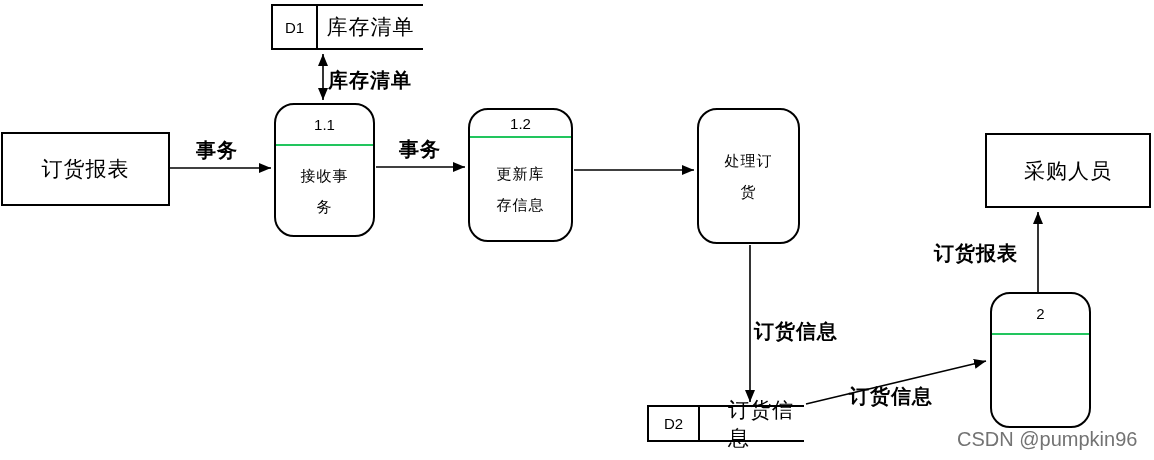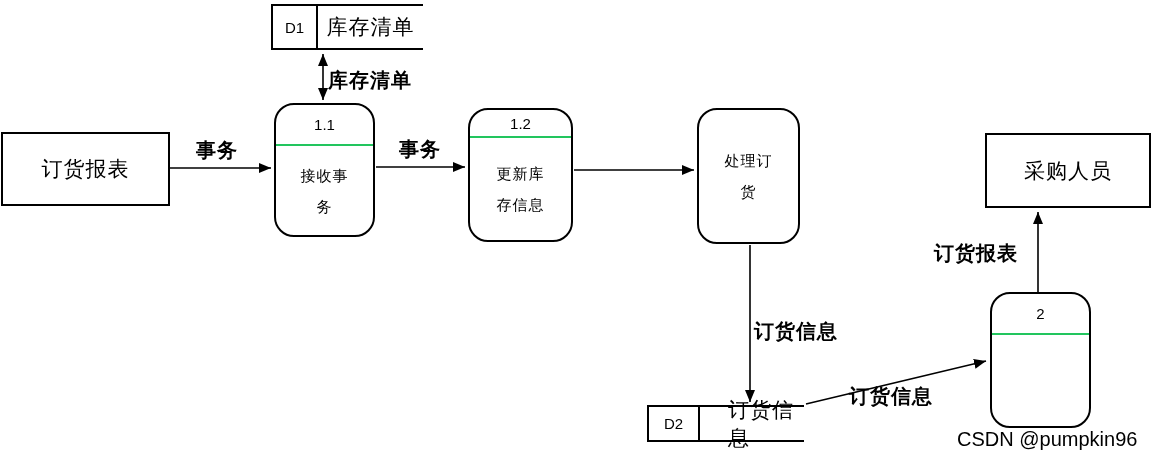--- a/index.html
+++ b/index.html
@@ -85,21 +85,21 @@
     position: absolute;
     font-weight: bold;
     font-size: 20px;
     white-space: nowrap;
     letter-spacing: 1px;
   }
   .watermark {
     position: absolute;
     left: 957px; top: 428px;
     font-size: 20px;
-    color: #000000;
+    color: #737373;
     white-space: nowrap;
   }
 </style>
 </head>
 <body>
 
 <div class="stage">
 
   <svg class="connectors" viewBox="0 0 1154 460" xmlns="http://www.w3.org/2000/svg">
     <defs>

